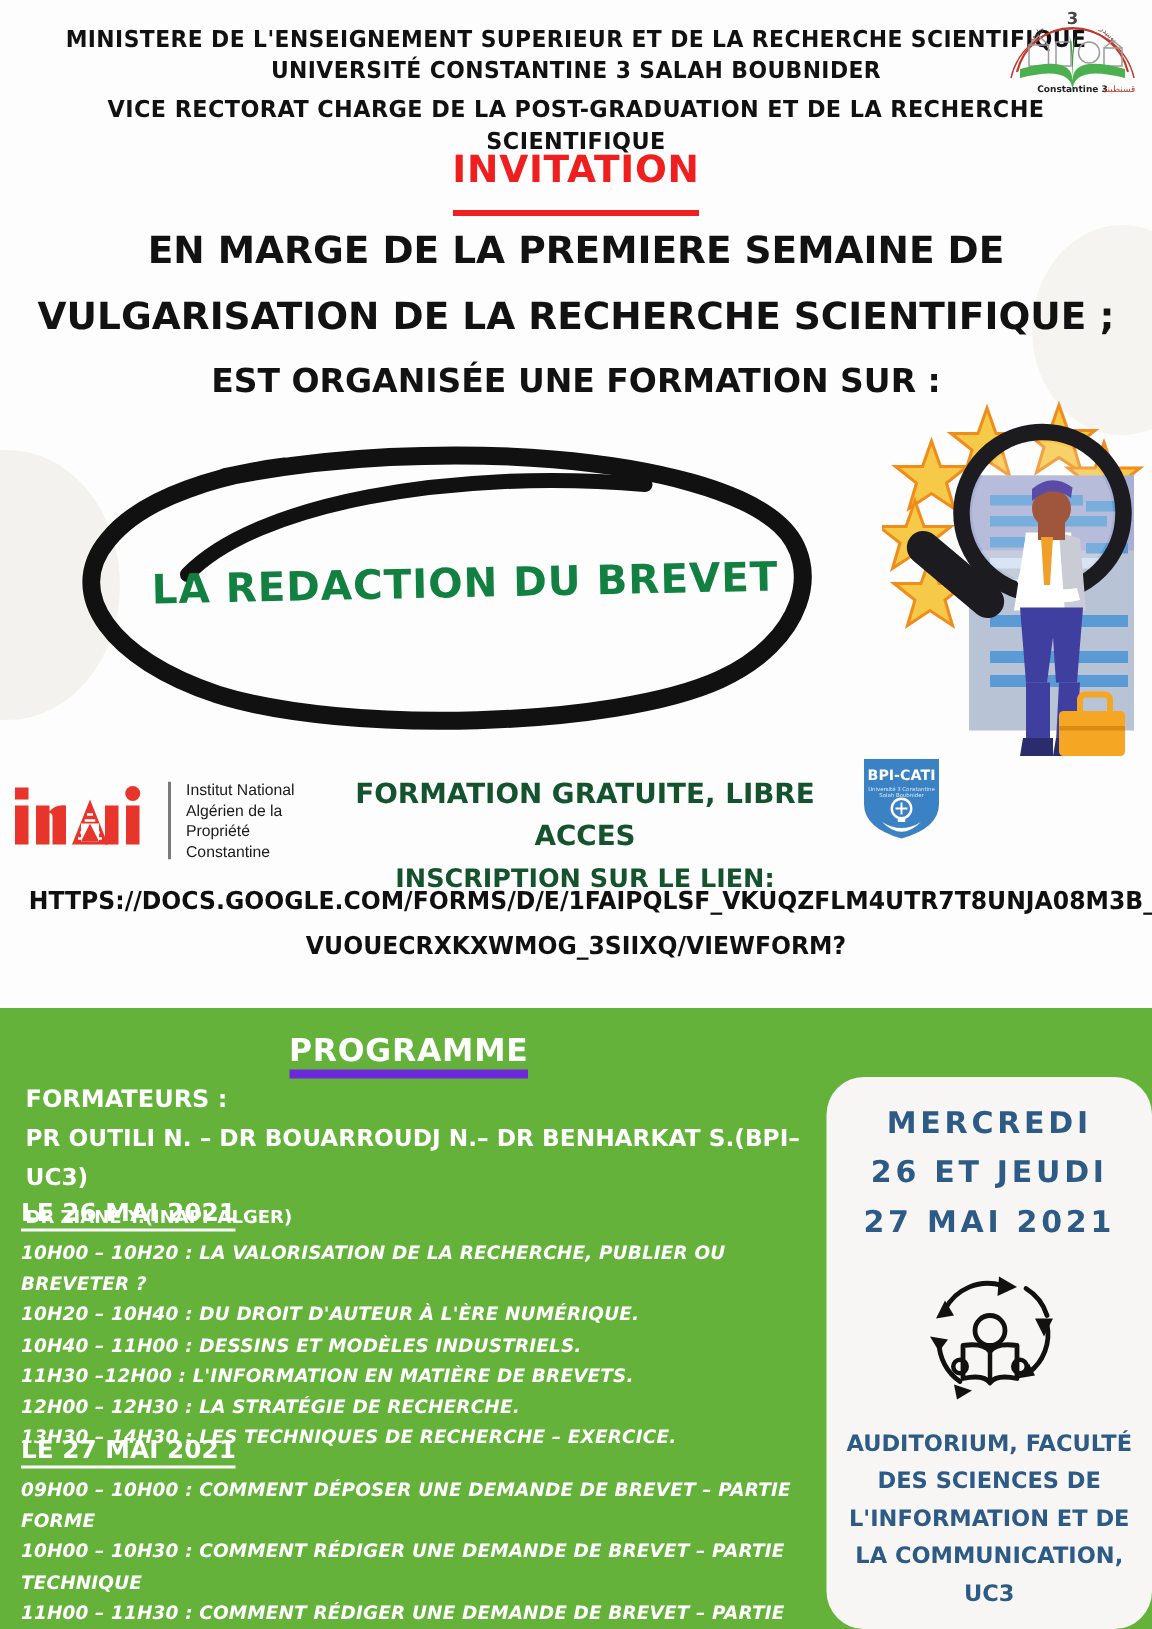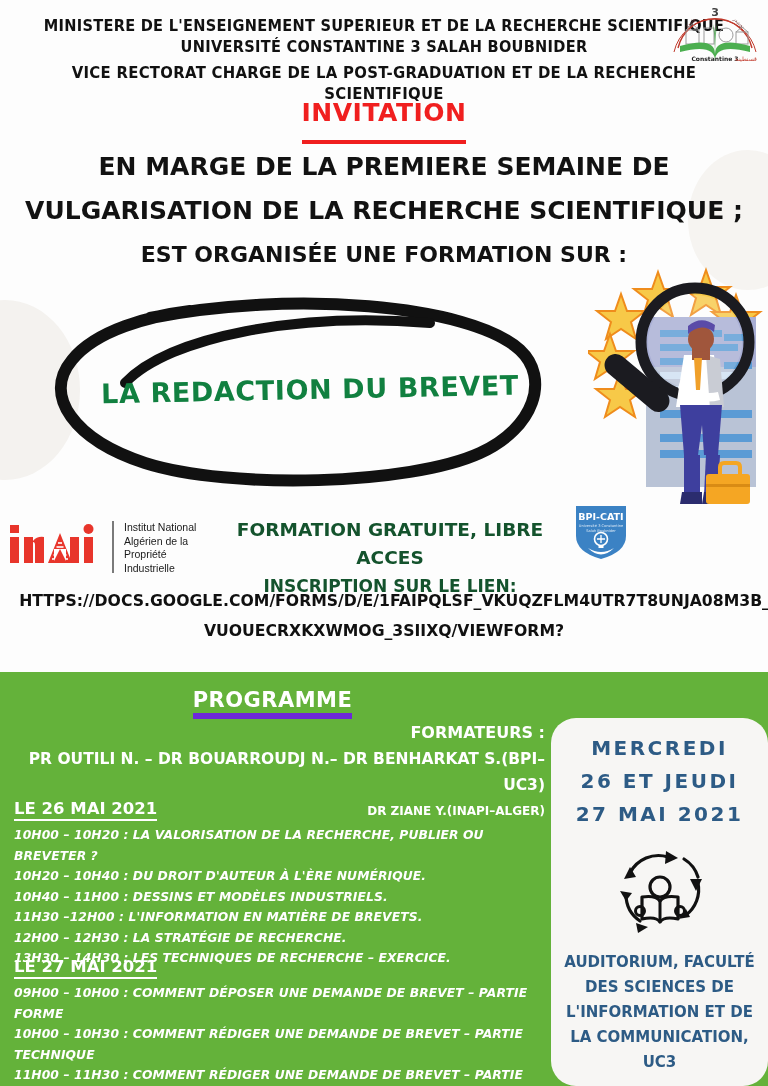--- a/index.html
+++ b/index.html
@@ -102,21 +102,21 @@
   .green{
     position:absolute;left:0;top:672px;width:768px;height:414px;
     background:#64b23a;overflow:hidden;
   }
   .prog-title{
     position:absolute;left:0;width:545px;top:16px;text-align:center;
     color:#ffffff;font-size:21px;font-weight:bold;letter-spacing:.5px;
   }
   .prog-title span{border-bottom:6px solid #6d28d9;padding-bottom:1px;}
   .formateurs{
-    position:absolute;left:0;width:545px;top:48px;text-align:right;color:#fff;font-weight:bold;
+    position:absolute;left:17px;width:545px;top:48px;text-align:left;color:#fff;font-weight:bold;
   }
   .formateurs .f0{font-size:16px;line-height:26px;}
   .formateurs .f1{font-size:15.5px;line-height:26px;}
   .formateurs .f2{font-size:12px;line-height:26px;}
 
   .day{position:absolute;left:14px;width:520px;color:#ffffff;}
   .day-title{
     font-size:16.5px;font-weight:bold;margin-bottom:4px;display:inline-block;
     border-bottom:2px solid #fff;padding-bottom:1px;
   }
@@ -286,21 +286,21 @@
         </g>
         <rect x="46" y="28" width="12" height="12" fill="#ffffff"></rect>
         <path d="M46 40 l6 -12 l6 12 z" fill="#e8352b"></path>
         <rect x="104" y="0" width="2" height="52" fill="#7a7a7a"></rect>
       </svg>
     </div>
     <div class="inapi-txt">
       <div>Institut National</div>
       <div>Algérien de la</div>
       <div>Propriété</div>
-      <div>Industrielle</div>
+      <div>Constantine</div>
     </div>
   </div>
 
   <div class="promo">
     <div class="p1">FORMATION GRATUITE, LIBRE ACCES</div>
     <div class="p2">INSCRIPTION SUR LE LIEN:</div>
   </div>
 
   <div class="url">
     <div>HTTPS://DOCS.GOOGLE.COM/FORMS/D/E/1FAIPQLSF_VKUQZFLM4UTR7T8UNJA08M3B_</div>

